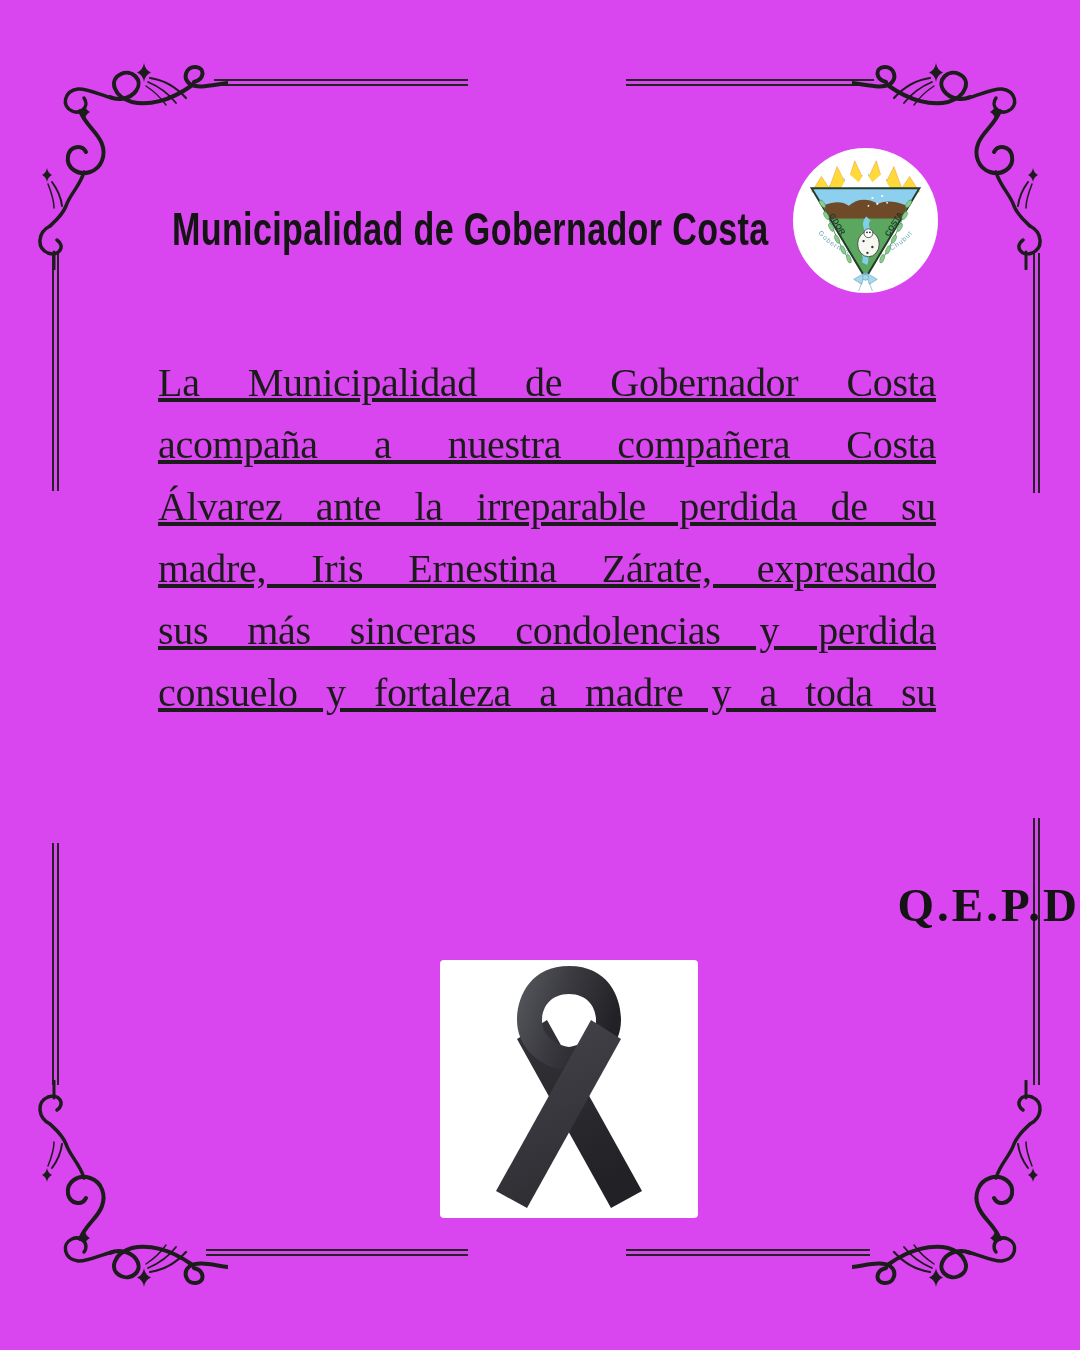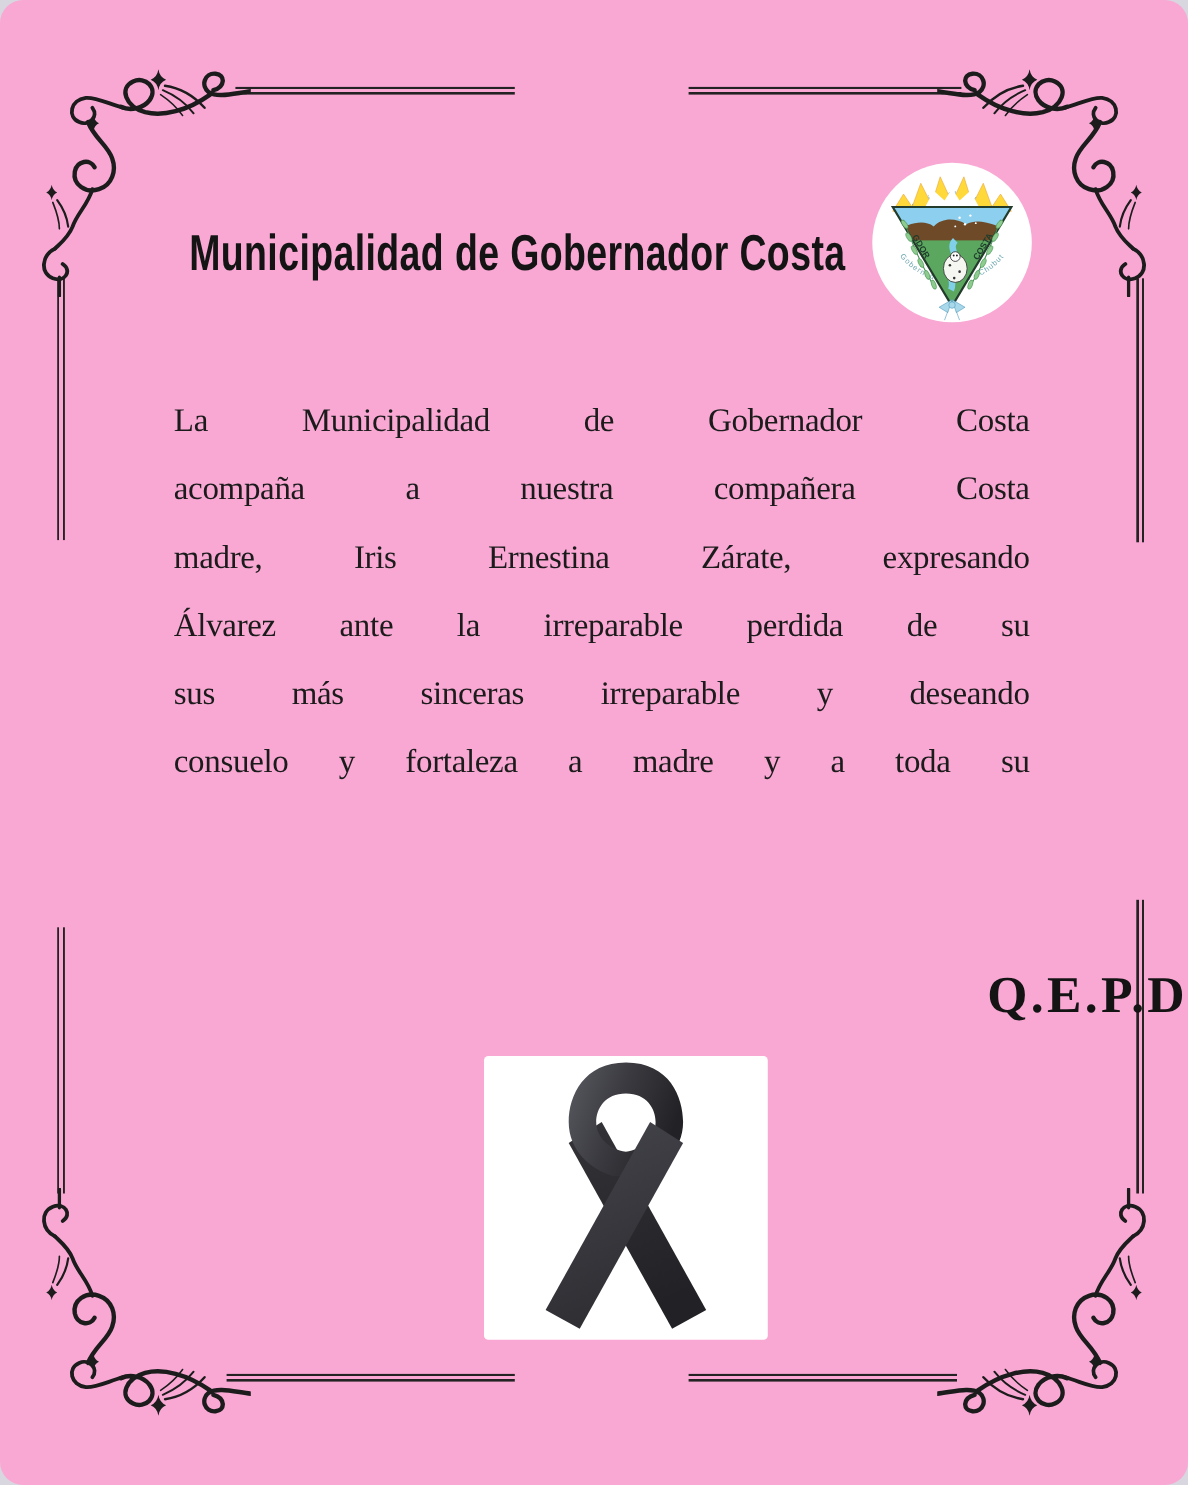--- a/index.html
+++ b/index.html
@@ -1,19 +1,19 @@
 <!DOCTYPE html>
 <html><head>
 <meta charset="utf-8">
 <style>
   html,body{margin:0;padding:0;background:#d8d6df;}
   .canvas{
     position:relative;width:1080px;height:1350px;margin:0 auto;
-    background:#f9a8d4;overflow:hidden;
-    font-family:"Liberation Serif",serif;color:#1b1b1b;border-radius:21px;
+    background:#d946ef;overflow:hidden;
+    font-family:"Liberation Serif",serif;color:#1b1b1b;
   }
   
   .hseg{position:absolute;height:7px;
     background:linear-gradient(to bottom,#232323 0 2px,transparent 2px 5px,#232323 5px 7px);}
   .vseg{position:absolute;width:7px;
     background:linear-gradient(to right,#232323 0 2px,transparent 2px 5px,#232323 5px 7px);}
   
   .corner{position:absolute;width:200px;height:215px;color:#1c1c1c;}
   .corner.tr{transform:scaleX(-1);}
   .corner.bl{transform:scaleY(-1);}
@@ -22,22 +22,22 @@
   .title{
     position:absolute;left:172px;top:202px;
     font-family:"Liberation Sans",sans-serif;font-weight:bold;font-size:46px;
     color:#141414;white-space:nowrap;
     transform:scaleX(0.74);transform-origin:left top;letter-spacing:0.5px;
   }
   .seal{position:absolute;left:792px;top:147px;width:147px;height:147px;}
   
   .body-text{position:absolute;left:158px;top:352px;width:778px;}
   .body-text .line{
-    font-size:30px;line-height:62px;letter-spacing:-0.3px;
-    text-align:justify;text-align-last:justify;white-space:nowrap;
+    font-size:40px;line-height:62px;letter-spacing:-0.3px;
+    text-align:justify;text-align-last:justify;white-space:nowrap;text-decoration:underline;
   }
   .body-text .line.last{text-align-last:left;}
   
   .qepd{
     position:absolute;left:0;top:878px;width:1080px;text-align:right;
     font-size:47px;font-weight:bold;letter-spacing:3px;color:#141414;
   }
   
   .ribbon{position:absolute;left:438px;top:958px;width:262px;height:262px;}
   .hidden-defs{position:absolute;width:0;height:0;overflow:hidden;}
@@ -170,23 +170,23 @@
         <path d="M75,128 L87,135 L79,140 Z"></path>
       <path d="M71,139 L68,147"></path>
         <path d="M79,139 L82,147"></path>
       <circle cx="75" cy="133" r="3"></circle>
     </g>
   </svg>
 
   <div class="body-text">
     <div class="line">La Municipalidad de Gobernador Costa</div>
     <div class="line">acompaña a nuestra compañera Costa</div>
+    <div class="line">Álvarez ante la irreparable perdida de su</div>
     <div class="line">madre, Iris Ernestina Zárate, expresando</div>
-    <div class="line">Álvarez ante la irreparable perdida de su</div>
-    <div class="line">sus más sinceras irreparable y deseando</div>
+    <div class="line">sus más sinceras condolencias y perdida</div>
     <div class="line">consuelo y fortaleza a madre y a toda su</div>
   </div>
 
   <div class="qepd">Q.E.P.D</div>
 
   <svg class="ribbon" viewBox="0 0 262 262">
     <defs>
       <linearGradient id="gLoop" x1="0" y1="0" x2="1" y2="0.35">
         <stop offset="0" stop-color="#5a5a62"></stop>
           <stop offset="0.5" stop-color="#3a3a40"></stop>

